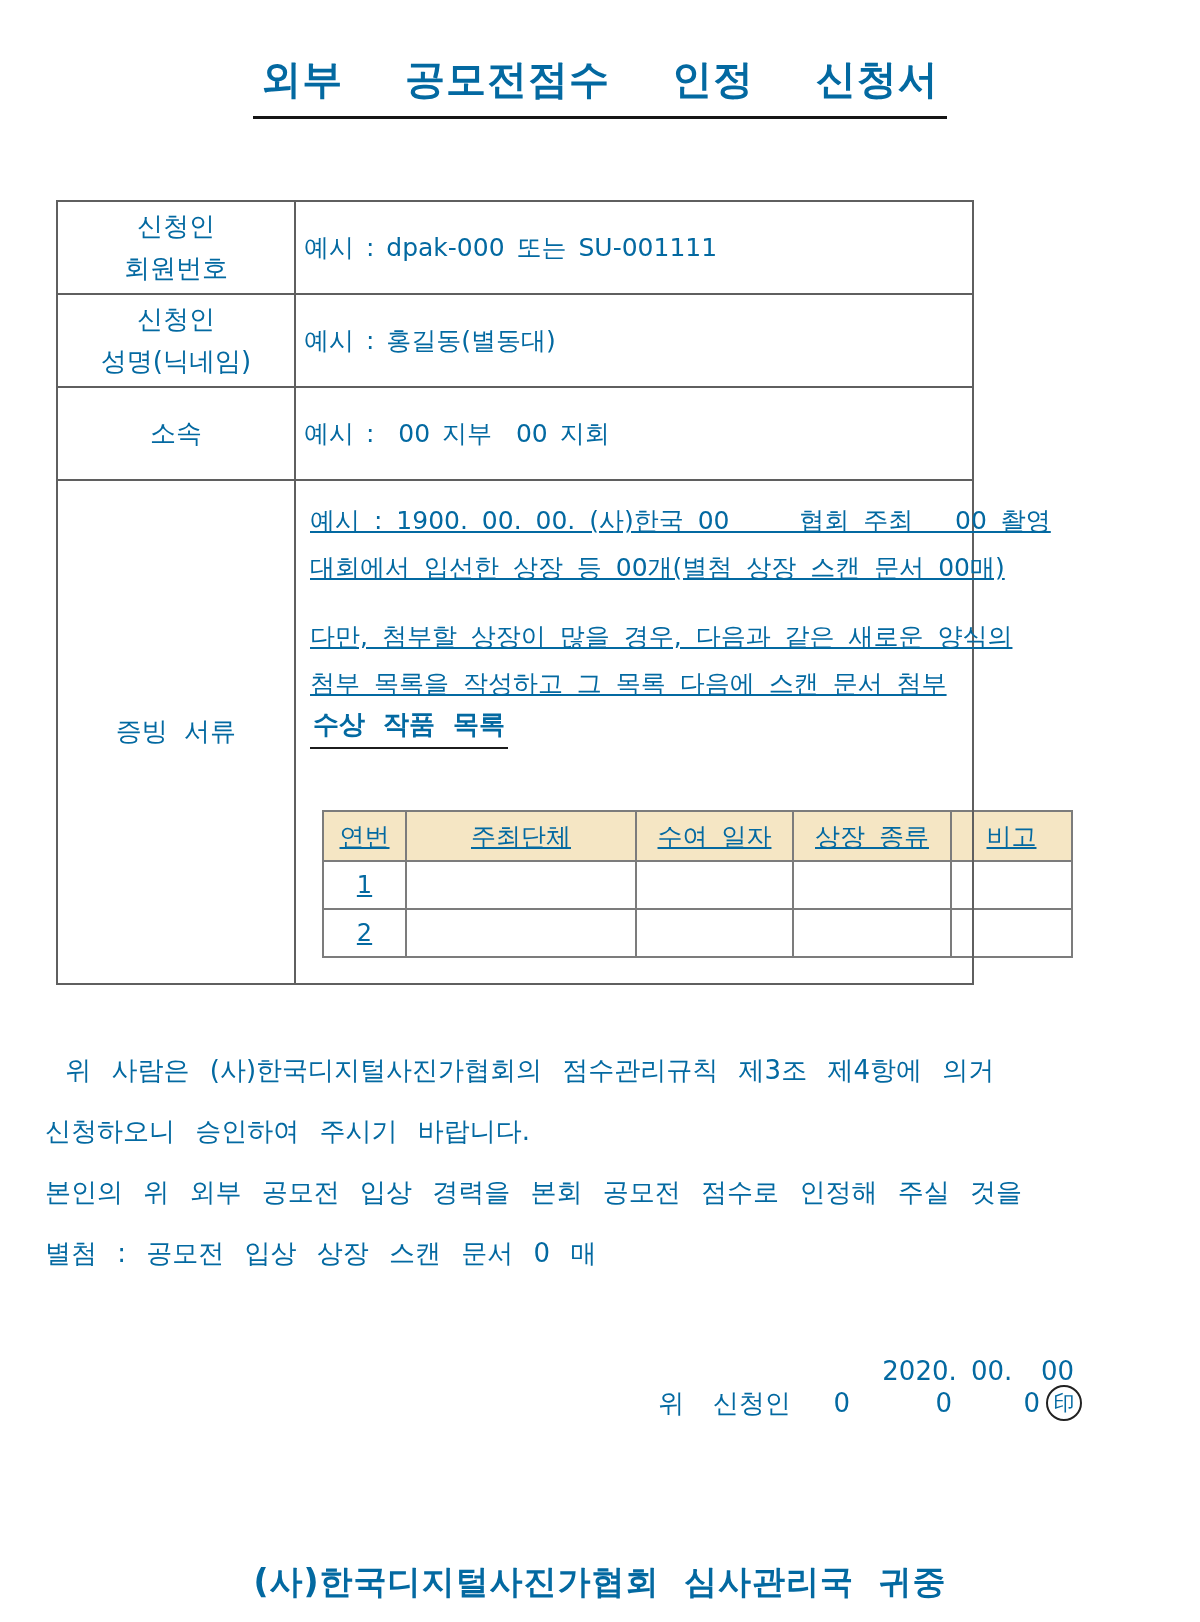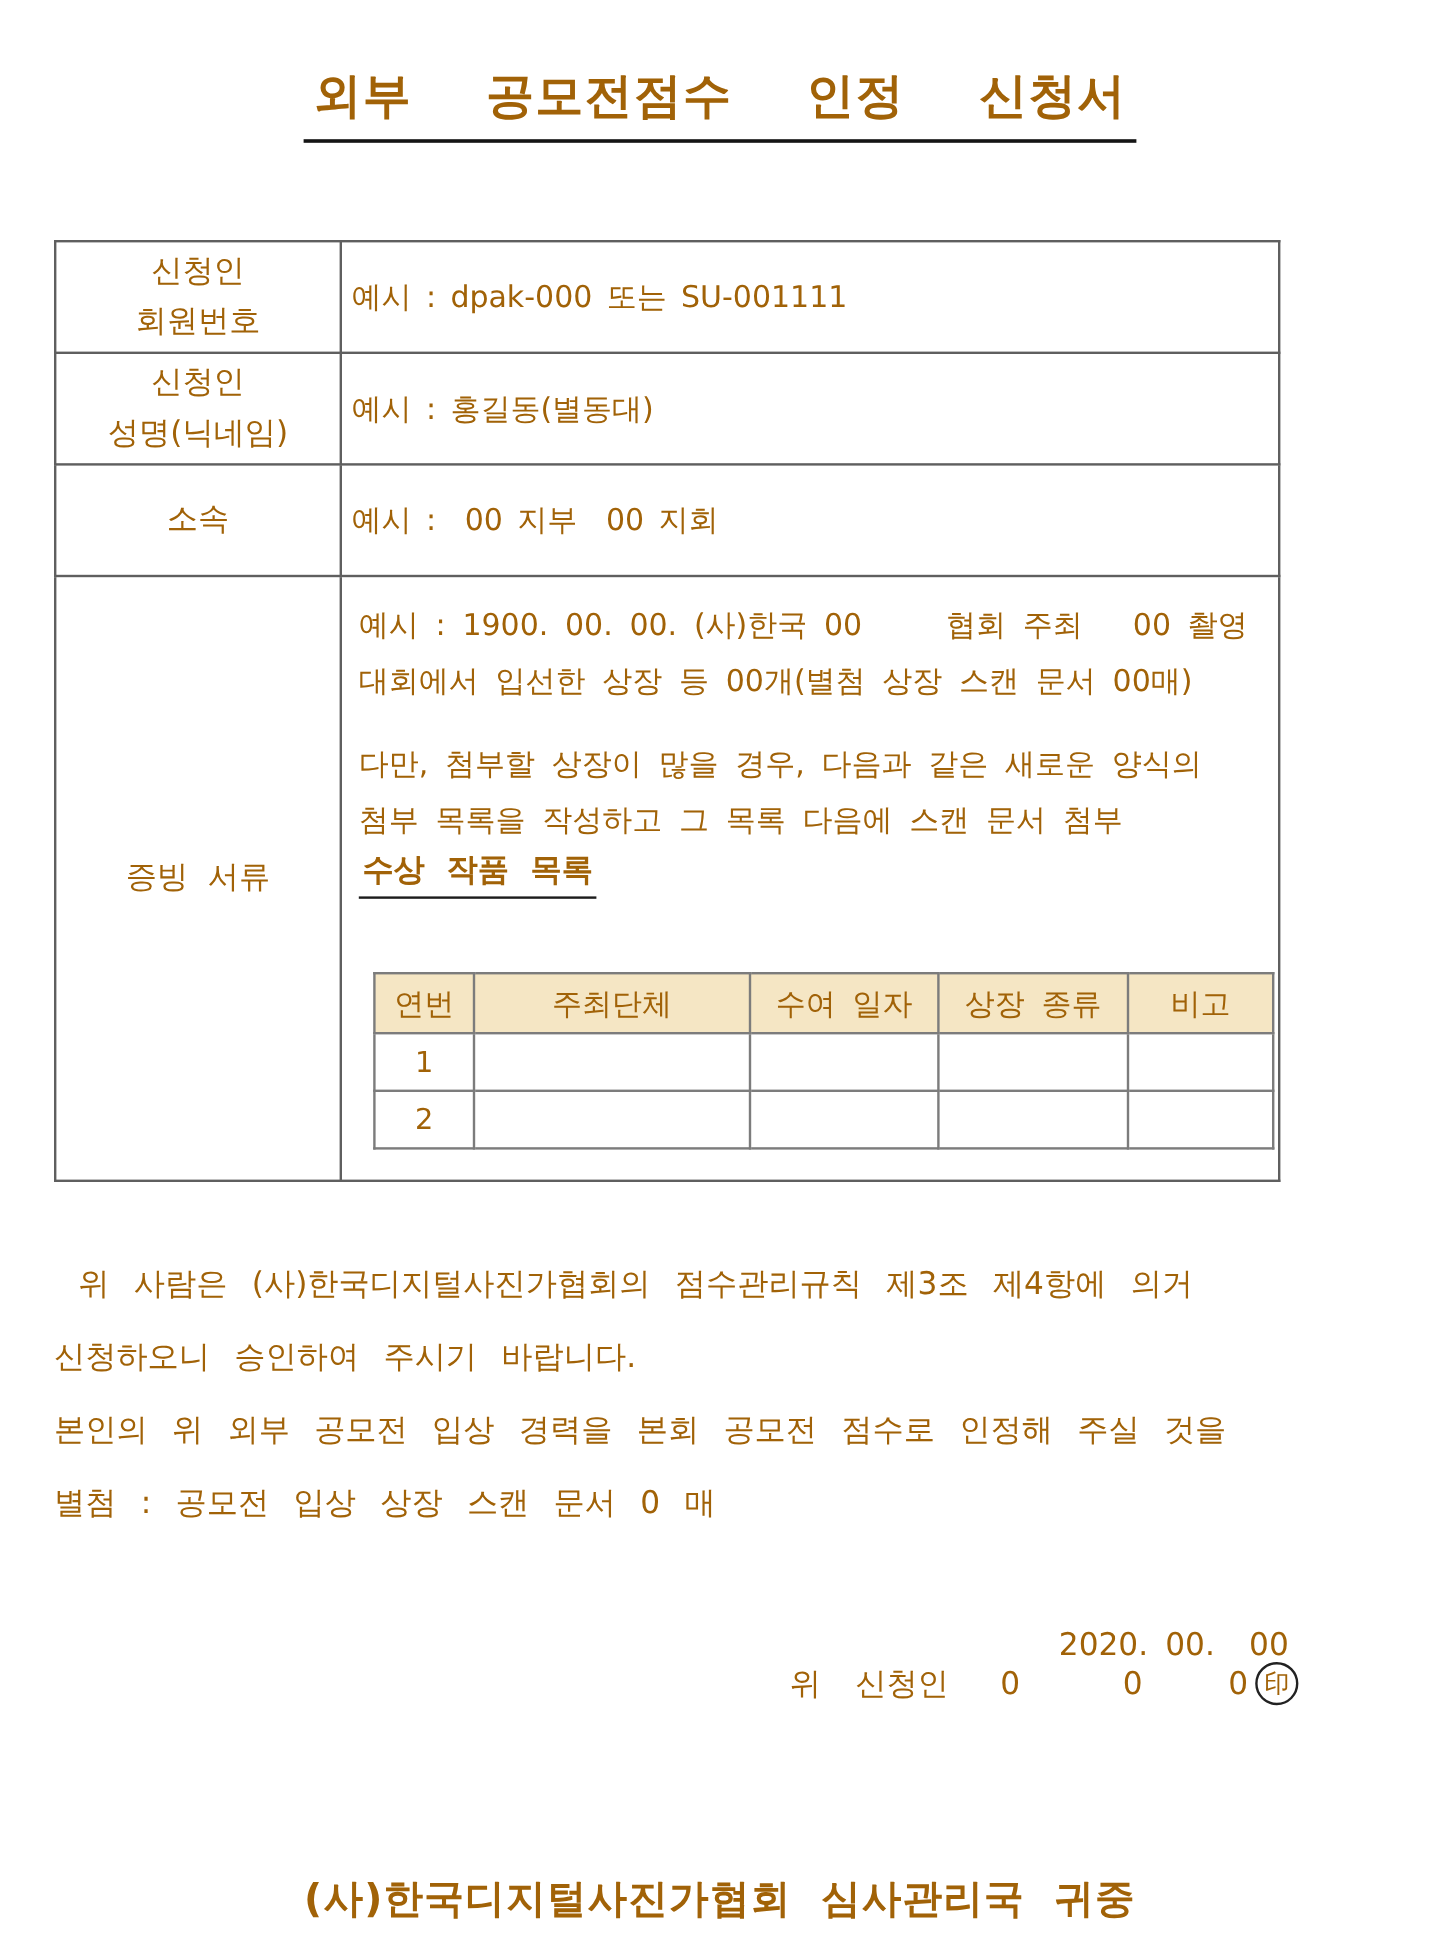--- a/index.html
+++ b/index.html
@@ -1,40 +1,40 @@
 <!DOCTYPE html>
 <html><head>
 <meta charset="utf-8">
 <style>
   * { margin:0; padding:0; box-sizing:border-box; }
   html,body { background:#ffffff; }
   .page {
     position:relative;
     width:1200px; height:1622px;
     background:#ffffff;
-    color:#a16207;
+    color:#0369a1;
     font-family:"DejaVu Sans", sans-serif;
     overflow:hidden;
   }
 
   
   .title-wrap { position:absolute; top:52px; left:0; width:100%; text-align:center; }
   .doc-title {
     display:inline-block;
     font-size:40px; font-weight:bold;
     letter-spacing:1px; word-spacing:16px;
     border-bottom:3px solid #151515;
     padding:0 8px 9px 8px;
     white-space:pre;
   }
 
   
   table.form-table {
-    position:absolute; left:45px; top:200px;
-    width:1022px;
+    position:absolute; left:56px; top:200px;
+    width:918px;
     border-collapse:collapse; table-layout:fixed;
     border:2px solid #3a3a3a;
   }
   table.form-table td {
     border:2px solid #5f5f5f;
   }
   tr.form-row-sm { height:93px; }
   tr.form-row-lg { height:504px; }
   td.label-cell {
     text-align:center; vertical-align:middle;
@@ -45,20 +45,21 @@
     vertical-align:middle;
     font-size:25px;
     padding-left:8px;
     white-space:pre;
     word-spacing:4px;
   }
   td.evidence-cell {
     vertical-align:top;
     padding:16px 8px 0 14px;
     white-space:normal;
+    text-decoration:underline;
   }
   .ev-line {
     font-size:25px; line-height:47px;
     white-space:pre; word-spacing:6px;
   }
   .ev-para2 { margin-top:22px; }
   .list-title-wrap { text-align:left; }
   .list-title {
     display:inline-block;
     font-size:26px; font-weight:bold;

